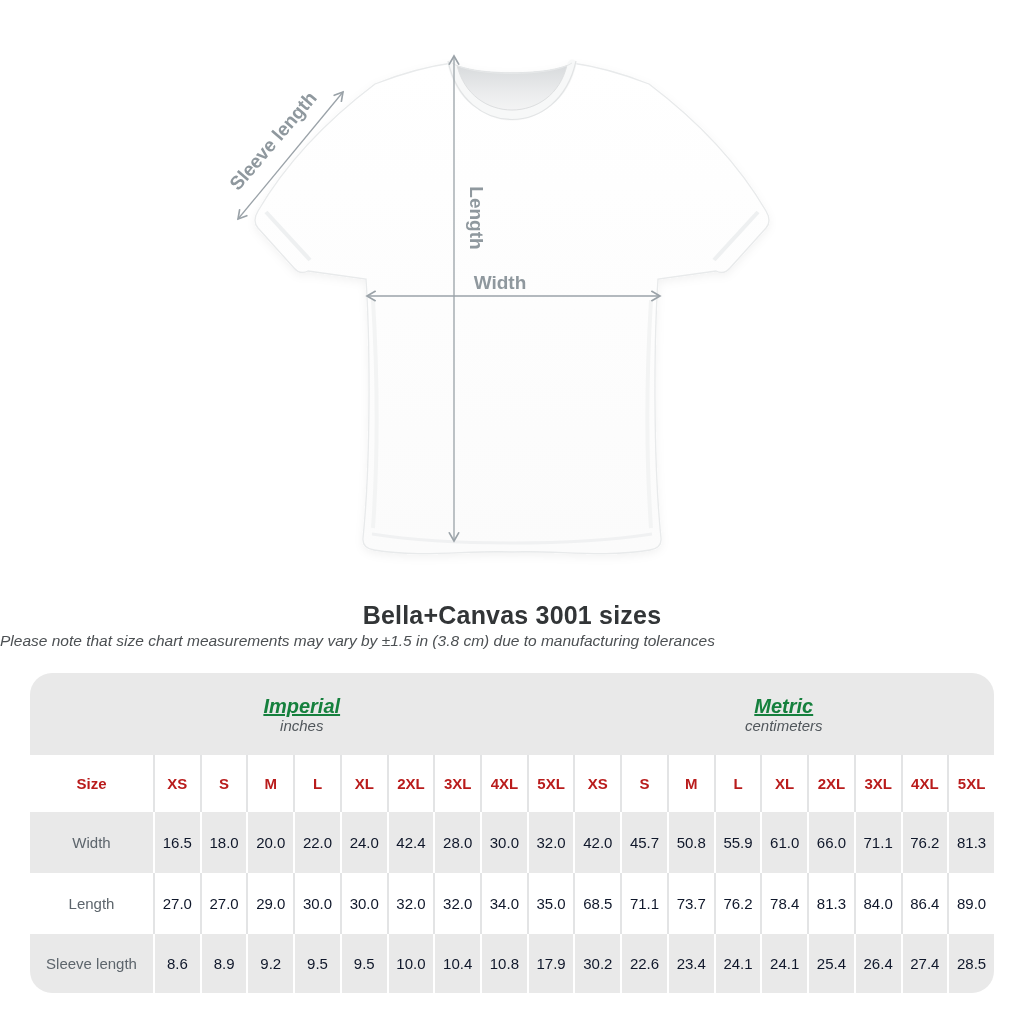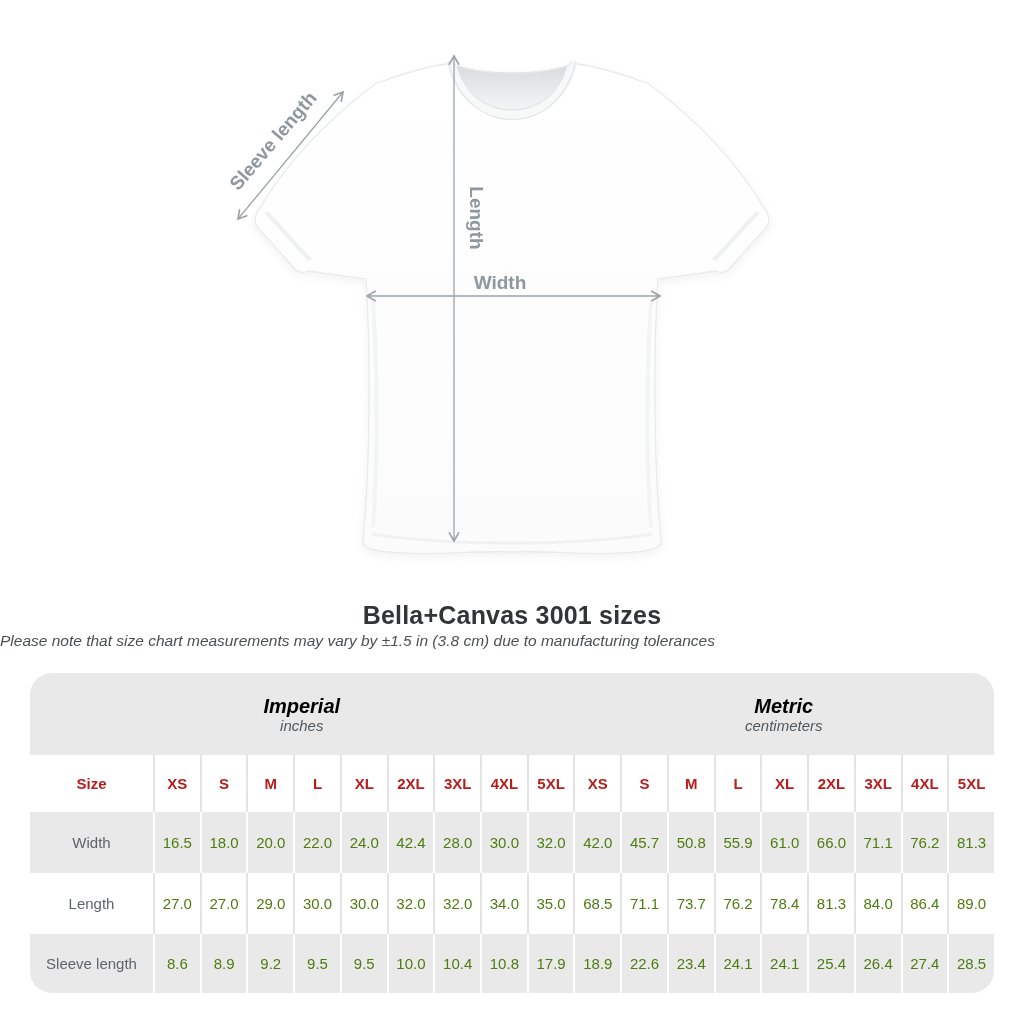--- a/index.html
+++ b/index.html
@@ -21,36 +21,36 @@
   table.sizes{
     position:absolute;top:673px;left:30px;width:964px;
     border-collapse:separate;border-spacing:0;table-layout:fixed;
   }
   .sizes col.c0{width:123px;}
   .sizes th,.sizes td{padding:0;text-align:center;vertical-align:middle;font-size:15px;font-weight:400;}
 
   .band{background:#e9e9e9;height:82px;}
   .band-first{border-top-left-radius:22px;}
   .band-last{border-top-right-radius:22px;}
-  .band-title{font-style:italic;font-weight:700;font-size:20px;color:#000000;line-height:1.1;}
+  .band-title{font-style:italic;font-weight:700;font-size:20px;color:#15803d;line-height:1.1;text-decoration:underline;}
   .band-sub{font-style:italic;font-weight:400;font-size:15px;color:#50565b;}
 
   tr.size-row{height:57px;}
   tr.size-row > *{background:#ffffff;}
   tr.size-row th{font-weight:700;color:#b91c1c;}
   tr.size-row > *:not(:first-child){border-left:2px solid #e3e4e5;}
 
   tbody tr{height:61px;}
   tbody tr:last-child{height:59px;}
   tr.row-gray > *{background:#e9e9e9;}
   tr.row-white > *{background:#ffffff;}
   tr.row-gray > *:not(:first-child){border-left:2px solid #ffffff;}
   tr.row-white > *:not(:first-child){border-left:2px solid #e3e4e5;}
   .rlabel{font-weight:700;color:#5d656c;}
-  tbody td{color:#4d7c0f;}
+  tbody td{color:#0f172a;}
   tbody tr:last-child > :first-child{border-bottom-left-radius:22px;}
   tbody tr:last-child > :last-child{border-bottom-right-radius:22px;}
 
   .svg-label{font-family:"Liberation Sans",sans-serif;font-size:19px;font-weight:700;fill:#8f989e;}
 </style>
 </head>
 <body>
 
 <div class="stage">
 
@@ -231,21 +231,21 @@
           <th class="rlabel">Sleeve length</th>
           <td>8.6</td>
           <td>8.9</td>
           <td>9.2</td>
           <td>9.5</td>
           <td>9.5</td>
           <td>10.0</td>
           <td>10.4</td>
           <td>10.8</td>
           <td>17.9</td>
-          <td>18.9</td>
+          <td>30.2</td>
           <td>22.6</td>
           <td>23.4</td>
           <td>24.1</td>
           <td>24.1</td>
           <td>25.4</td>
           <td>26.4</td>
           <td>27.4</td>
           <td>28.5</td>
         </tr>
       </tbody>

